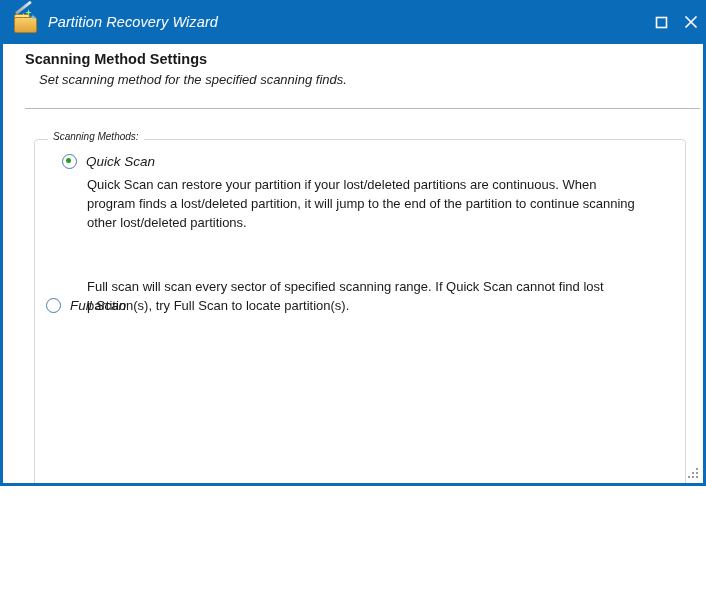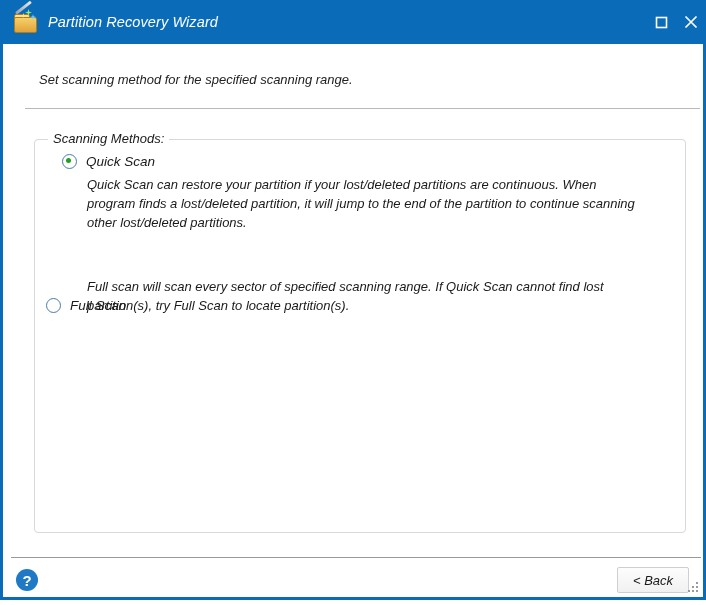--- a/index.html
+++ b/index.html
@@ -8,21 +8,21 @@
     background: #ffffff;
   }
   body {
     font-family: "Liberation Sans", sans-serif;
     -webkit-font-smoothing: antialiased;
   }
 
   .window {
     position: relative;
     width: 706px;
-    height: 600px;
+    height: 486px;
     box-sizing: border-box;
     background: #ffffff;
     border-left: 3px solid #0a6cb8;
     border-right: 3px solid #0a6cb8;
     border-bottom: 3px solid #0a6cb8;
     overflow: hidden;
   }
 
   
   .titlebar {
@@ -139,21 +139,21 @@
     height: 392px;
     border: 1px solid #d8d8d8;
     border-radius: 4px;
     background: #ffffff;
   }
   .groupbox-label {
     position: absolute;
     left: 45px; top: 131px;
     background: #ffffff;
     padding: 0 5px;
-    font-size: 13px;
+    font-size: 10px;
     font-style: italic;
     color: #1a1a1a;
   }
 
   
   .radio-row {
     position: absolute;
     display: flex;
     align-items: center;
     gap: 9px;
@@ -182,21 +182,20 @@
   .radio-label {
     font-size: 13.5px;
     font-style: italic;
     color: #1a1a1a;
     white-space: nowrap;
   }
 
   .desc {
     position: absolute;
     font-size: 13px;
-    font-style: italic;
     color: #1a1a1a;
     line-height: 1.45;
   }
   .desc.d1 { left: 84px; top: 176px; width: 560px; }
   .desc.d2 { left: 84px; top: 278px; width: 568px; }
 
   
   .footer-rule {
     position: absolute;
     left: 8px; top: 557px;
@@ -302,21 +301,22 @@
       </div>
       <div class="win-btn">
         <svg width="14" height="14" viewBox="0 0 14 14">
           <path d="M1.5 1.5 L12.5 12.5 M12.5 1.5 L1.5 12.5" stroke="#ffffff" stroke-width="1.7" fill="none"></path>
         </svg>
       </div>
     </div>
   </div>
 
   <div class="header">
-    <div class="header-sub">Set scanning method for the specified scanning range.</div>
+    <div class="header-title">Scanning Method Settings</div>
+    <div class="header-sub">Set scanning method for the specified scanning finds.</div>
   </div>
   <div class="header-rule"></div>
 
   <div class="groupbox"></div>
   <div class="groupbox-label">Scanning Methods:</div>
 
   <div class="radio-row r1">
     <span class="radio checked"></span>
     <span class="radio-label">Quick Scan</span>
   </div>

